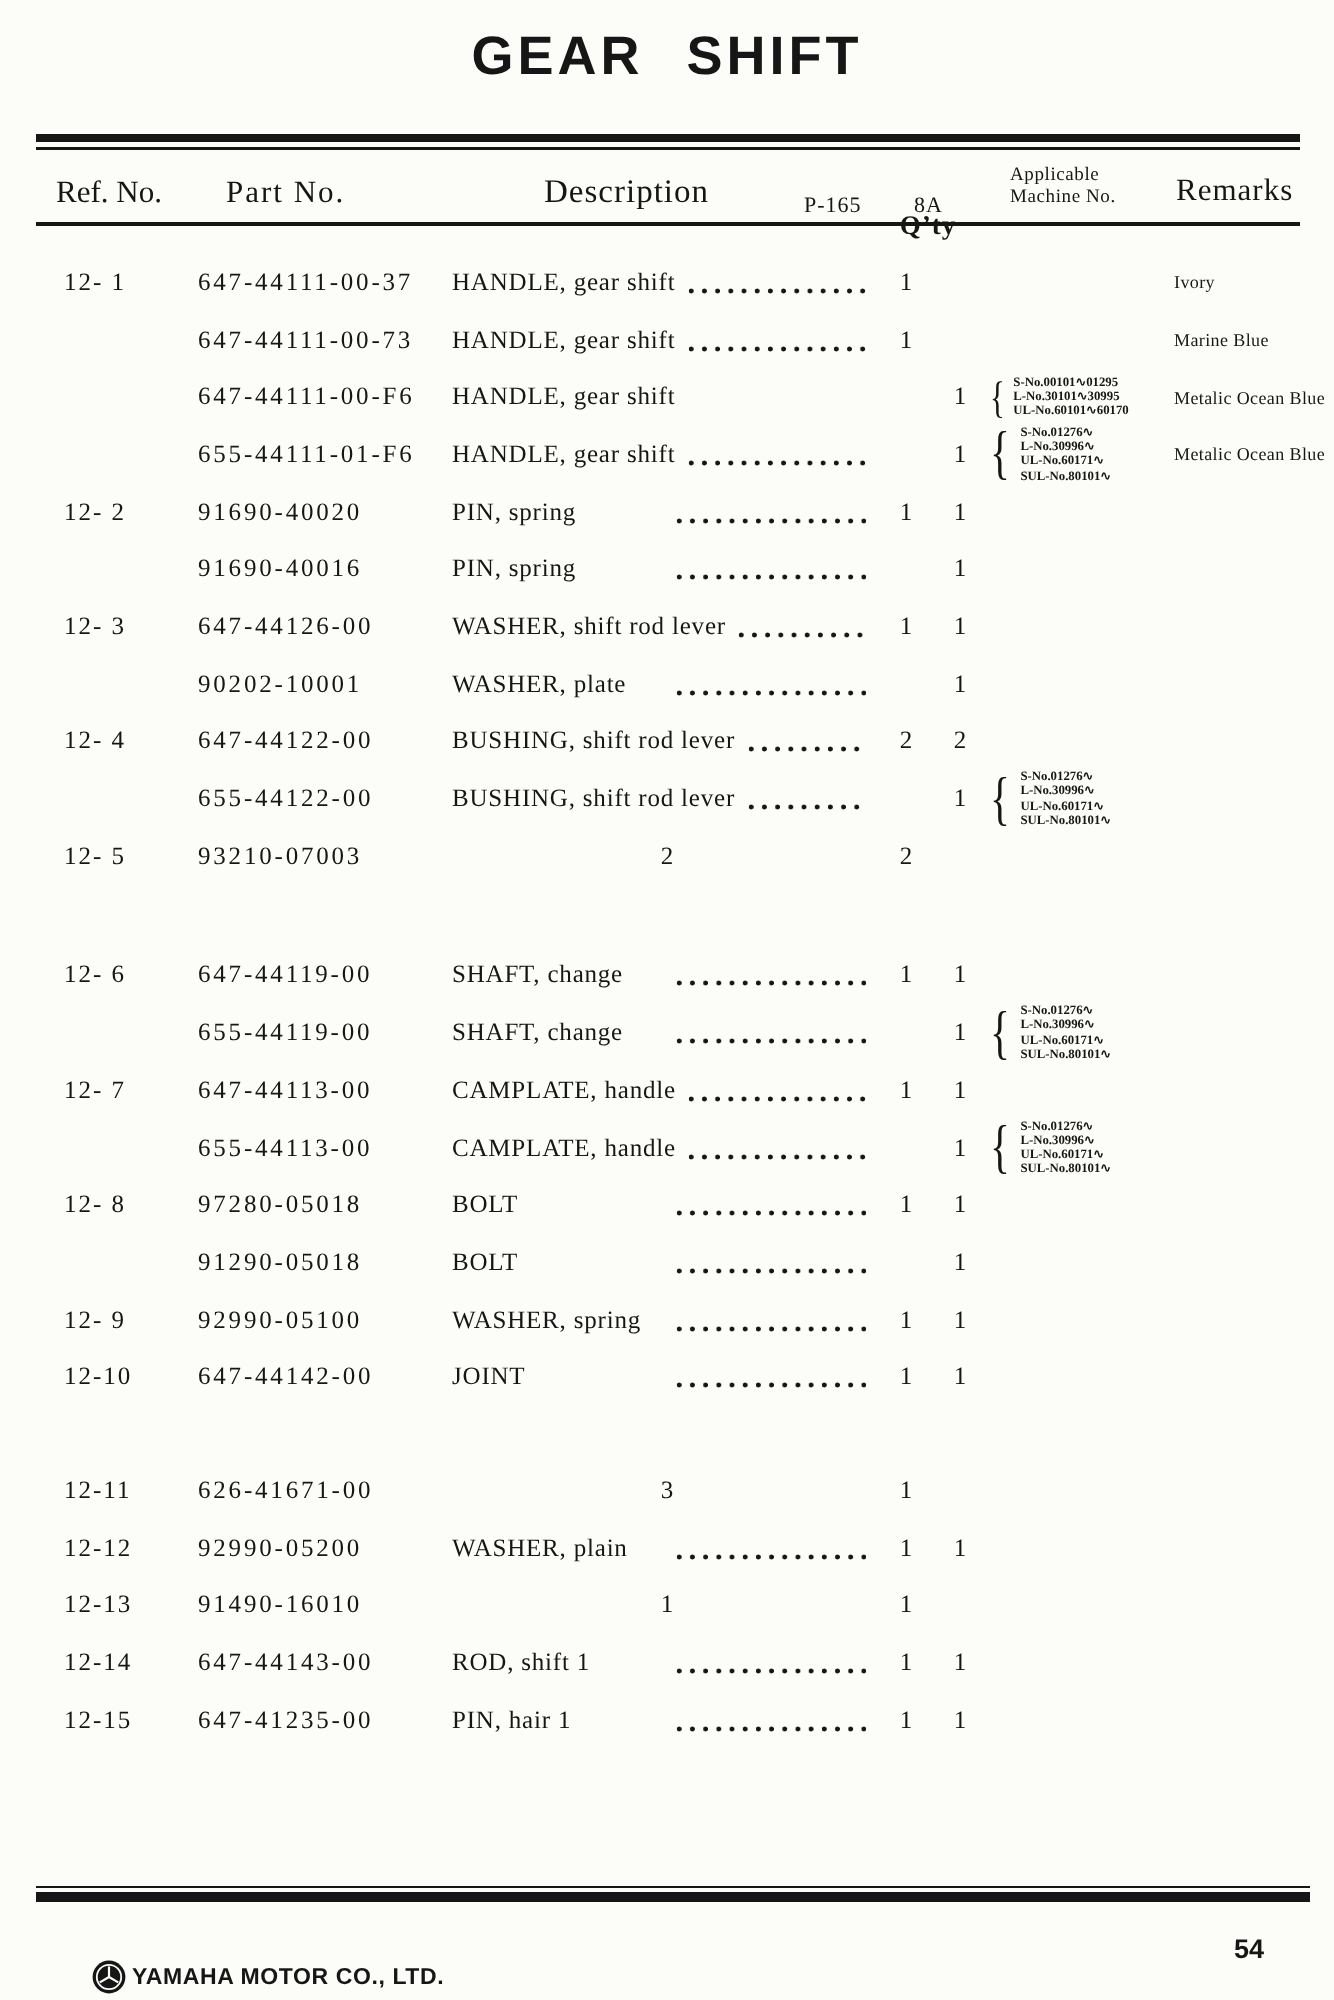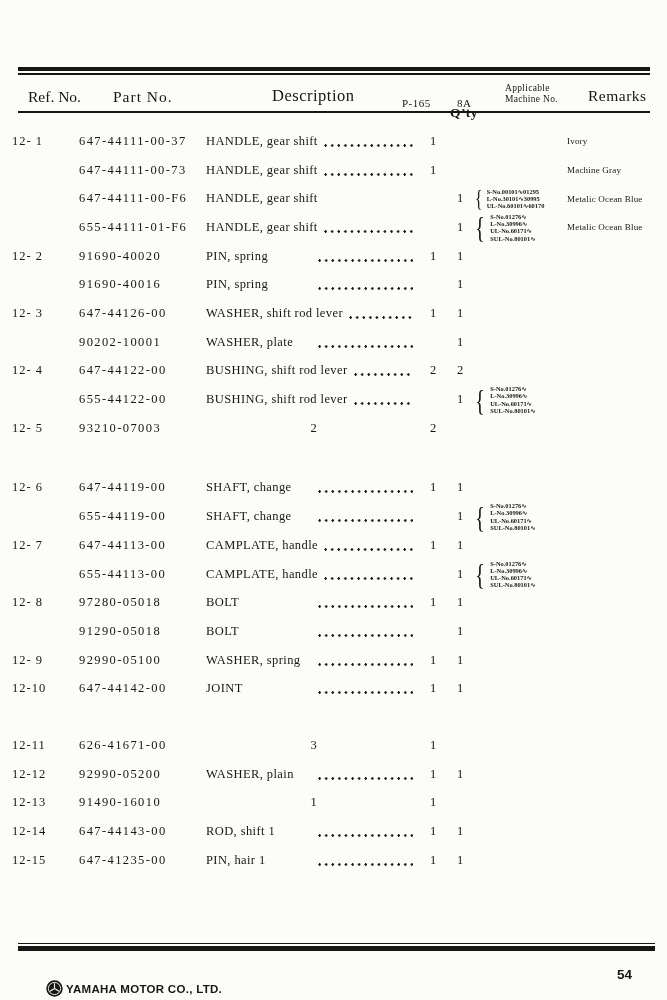--- a/index.html
+++ b/index.html
@@ -35,20 +35,21 @@
   .h-qty-l { left:402px; top:22px; font-size:11px; letter-spacing:0.5px; }
   .h-qty-r { left:457px; top:22px; font-size:11px; letter-spacing:0.5px; }
   .h-app1  { left:505px; top:8px;  font-size:9.5px; letter-spacing:0.3px; }
   .h-app2  { left:505px; top:19px; font-size:9.5px; letter-spacing:0.3px; }
   .h-rem   { left:588px; top:12px; font-size:15.5px; letter-spacing:0.5px; }
   
   .tbody { position:absolute; top:127px; left:0; right:0; }
   .row {
     display:grid; height:28.7px; align-items:center; padding-left:12px;
     grid-template-columns:67px 127px 215px 24px 30px 92px 1fr;
+    margin-left:20px;
   }
   .c { overflow:visible; }
   .ref  { font-size:12.5px; white-space:pre; letter-spacing:1px; }
   .part { font-size:12.5px; letter-spacing:1.4px; white-space:pre; }
   .desc { display:flex; align-items:center; }
   .desc-text { font-size:12.5px; letter-spacing:0.4px; white-space:pre; min-width:106px; }
   .leader {
     flex:1; height:3px; margin:0 8px 0 6px; transform:translateY(4px);
     background-image:radial-gradient(circle at 1.6px 1.5px, var(--ink) 1.05px, transparent 1.4px);
     background-size:6.6px 3px; background-repeat:repeat-x;
@@ -71,20 +72,21 @@
   .page-num {
     position:absolute; left:617px; top:967px;
     font-family:"Liberation Sans","DejaVu Sans",sans-serif; font-weight:bold; font-size:13.5px;
   }
 </style>
 </head>
 <body>
 
 <div class="page">
 
+  <div class="title">GEAR SHIFT</div>
 
   <div class="rule-top"></div>
 
   <div class="thead">
     <span class="h-ref">Ref. No.</span>
     <span class="h-part">Part No.</span>
     <span class="h-desc">Description</span>
     <span class="h-qty">Q’ty</span>
     <span class="h-qty-l">P-165</span>
     <span class="h-qty-r">8A</span>
@@ -118,21 +120,21 @@
     <span class="c desc">
       <span class="desc-text">HANDLE, gear shift</span>
       <span class="leader"></span>
     </span>
     <span class="c qty q1">1</span>
     <span class="c qty q2"></span>
     <span class="c machine">
       <span class="brace"></span>
       <span class="machine-lines"></span>
     </span>
-    <span class="c remark">Machine Gray</span>
+    <span class="c remark">Marine Blue</span>
   </div>
 
   <div class="row">
     <span class="c ref"></span>
     <span class="c part">647-44111-00-F6</span>
     <span class="c desc">
       <span class="desc-text">HANDLE, gear shift</span>
       <span class="leader" style="visibility: hidden;"></span>
     </span>
     <span class="c qty q1"></span>

